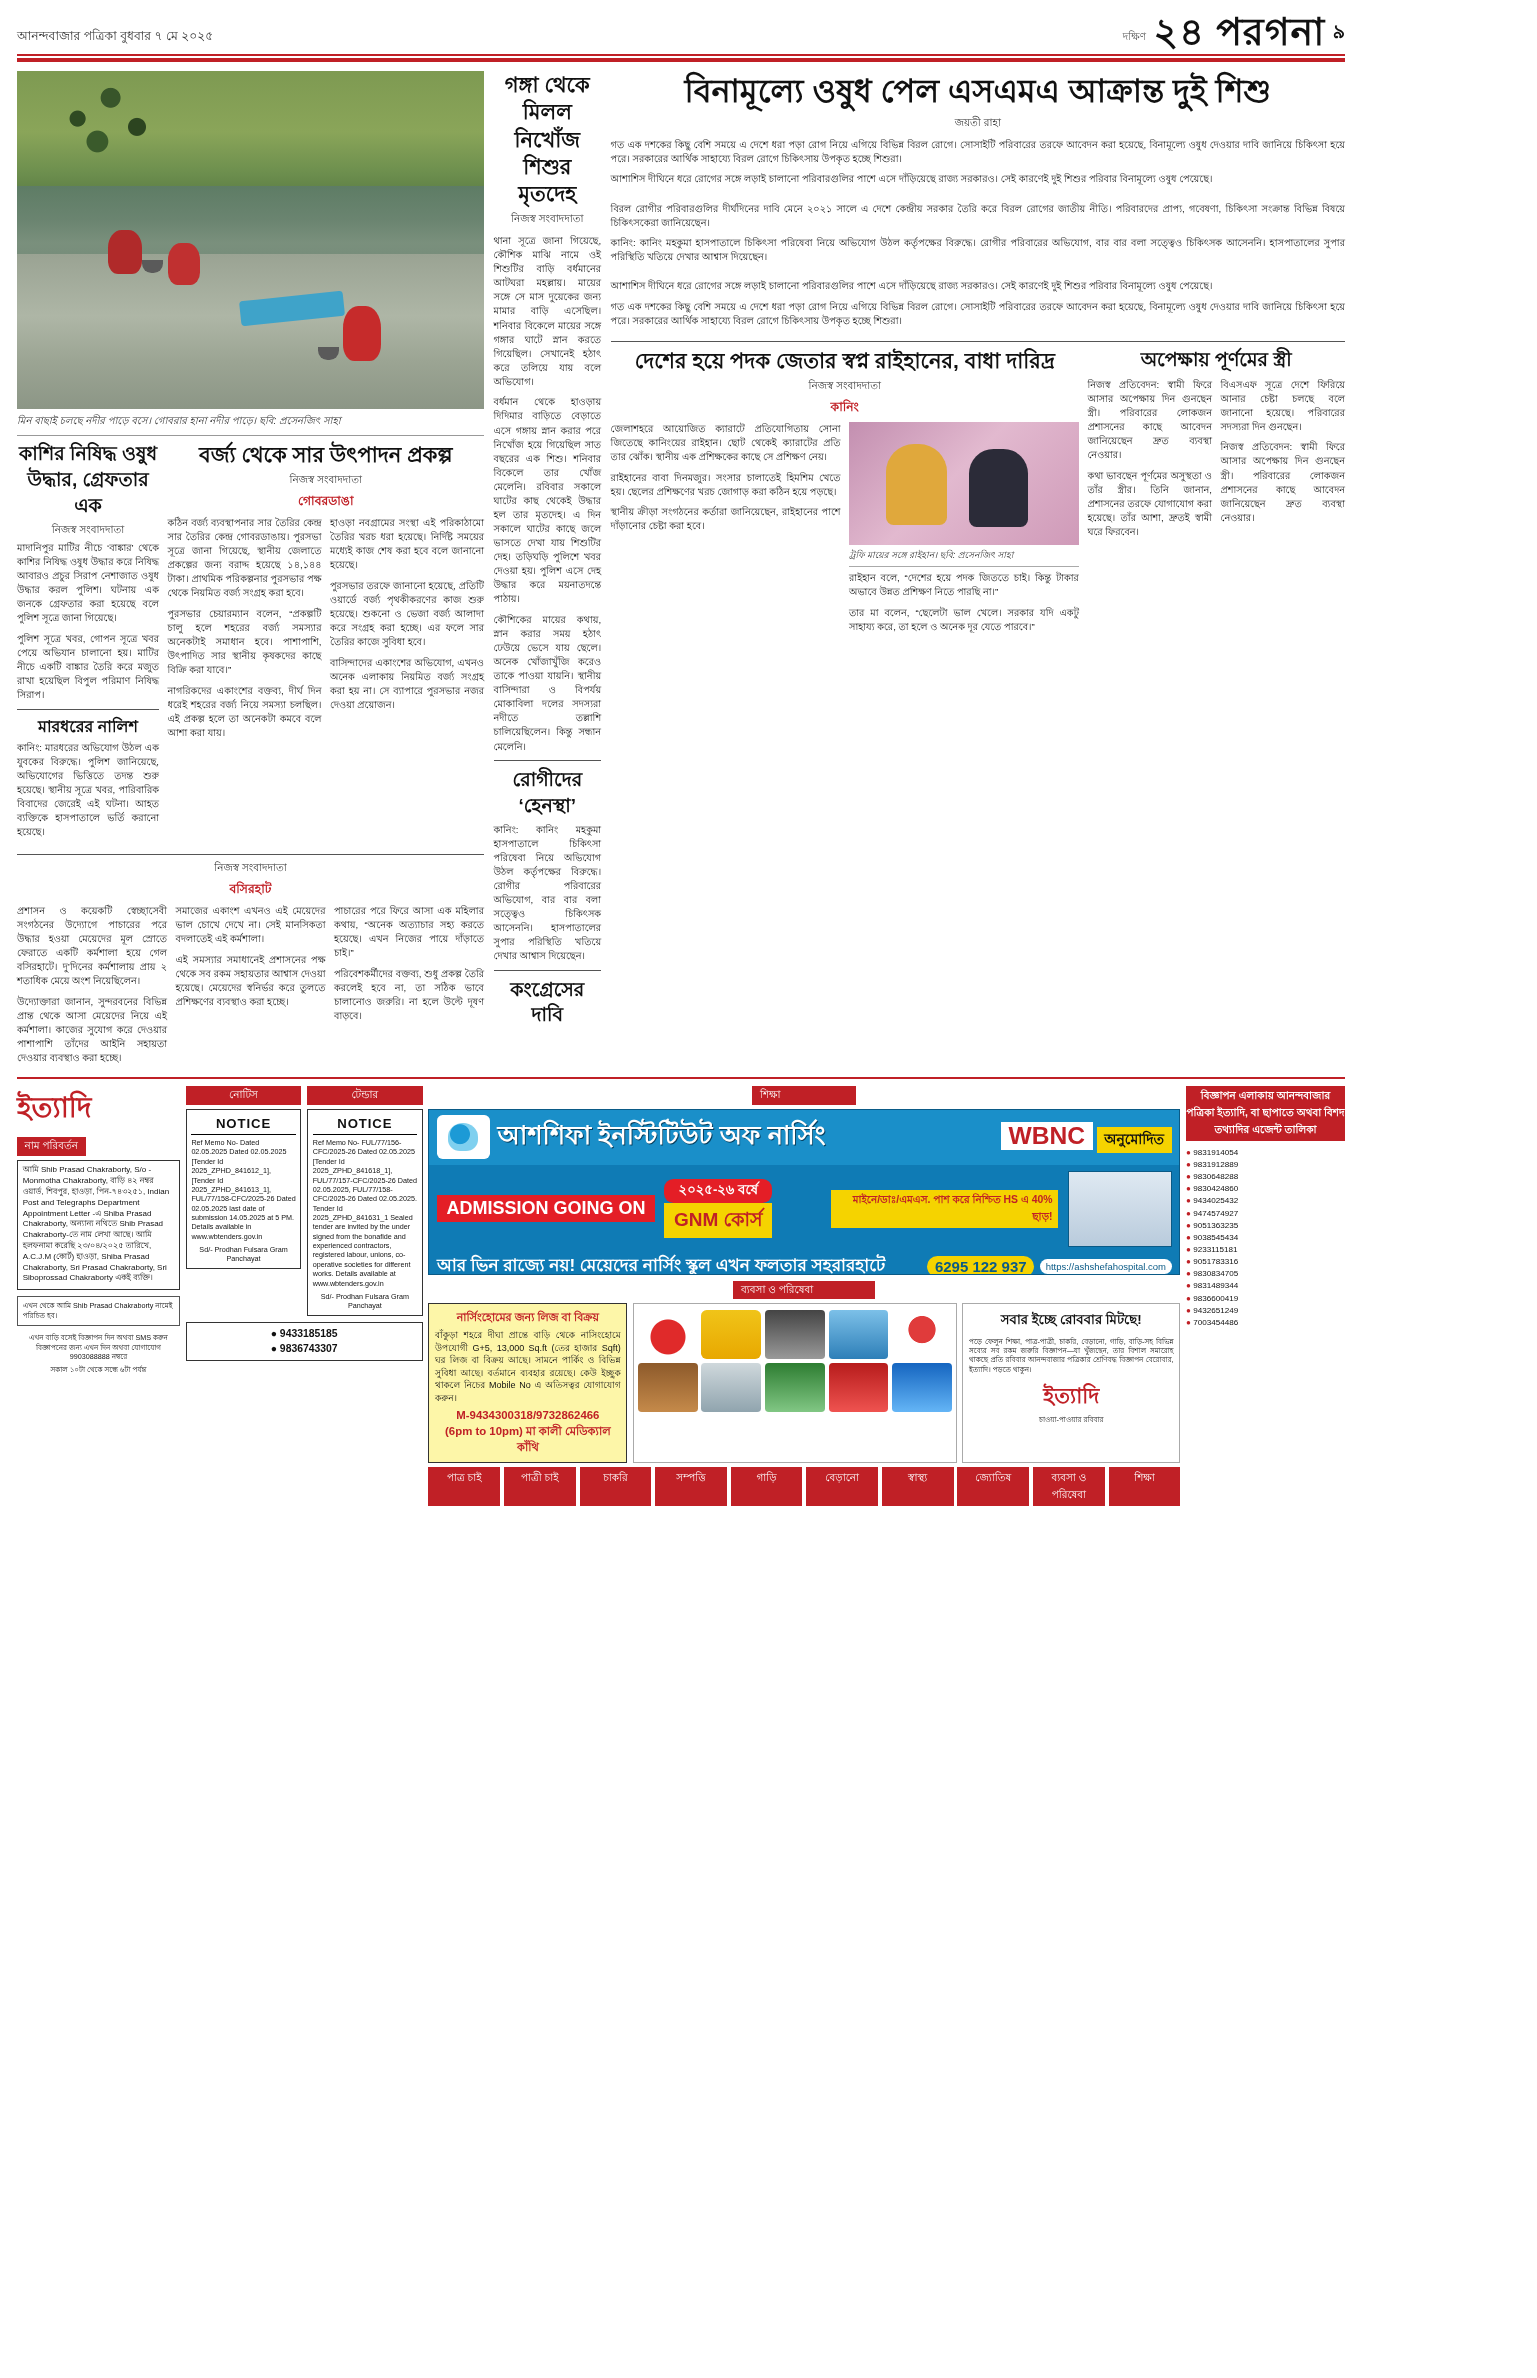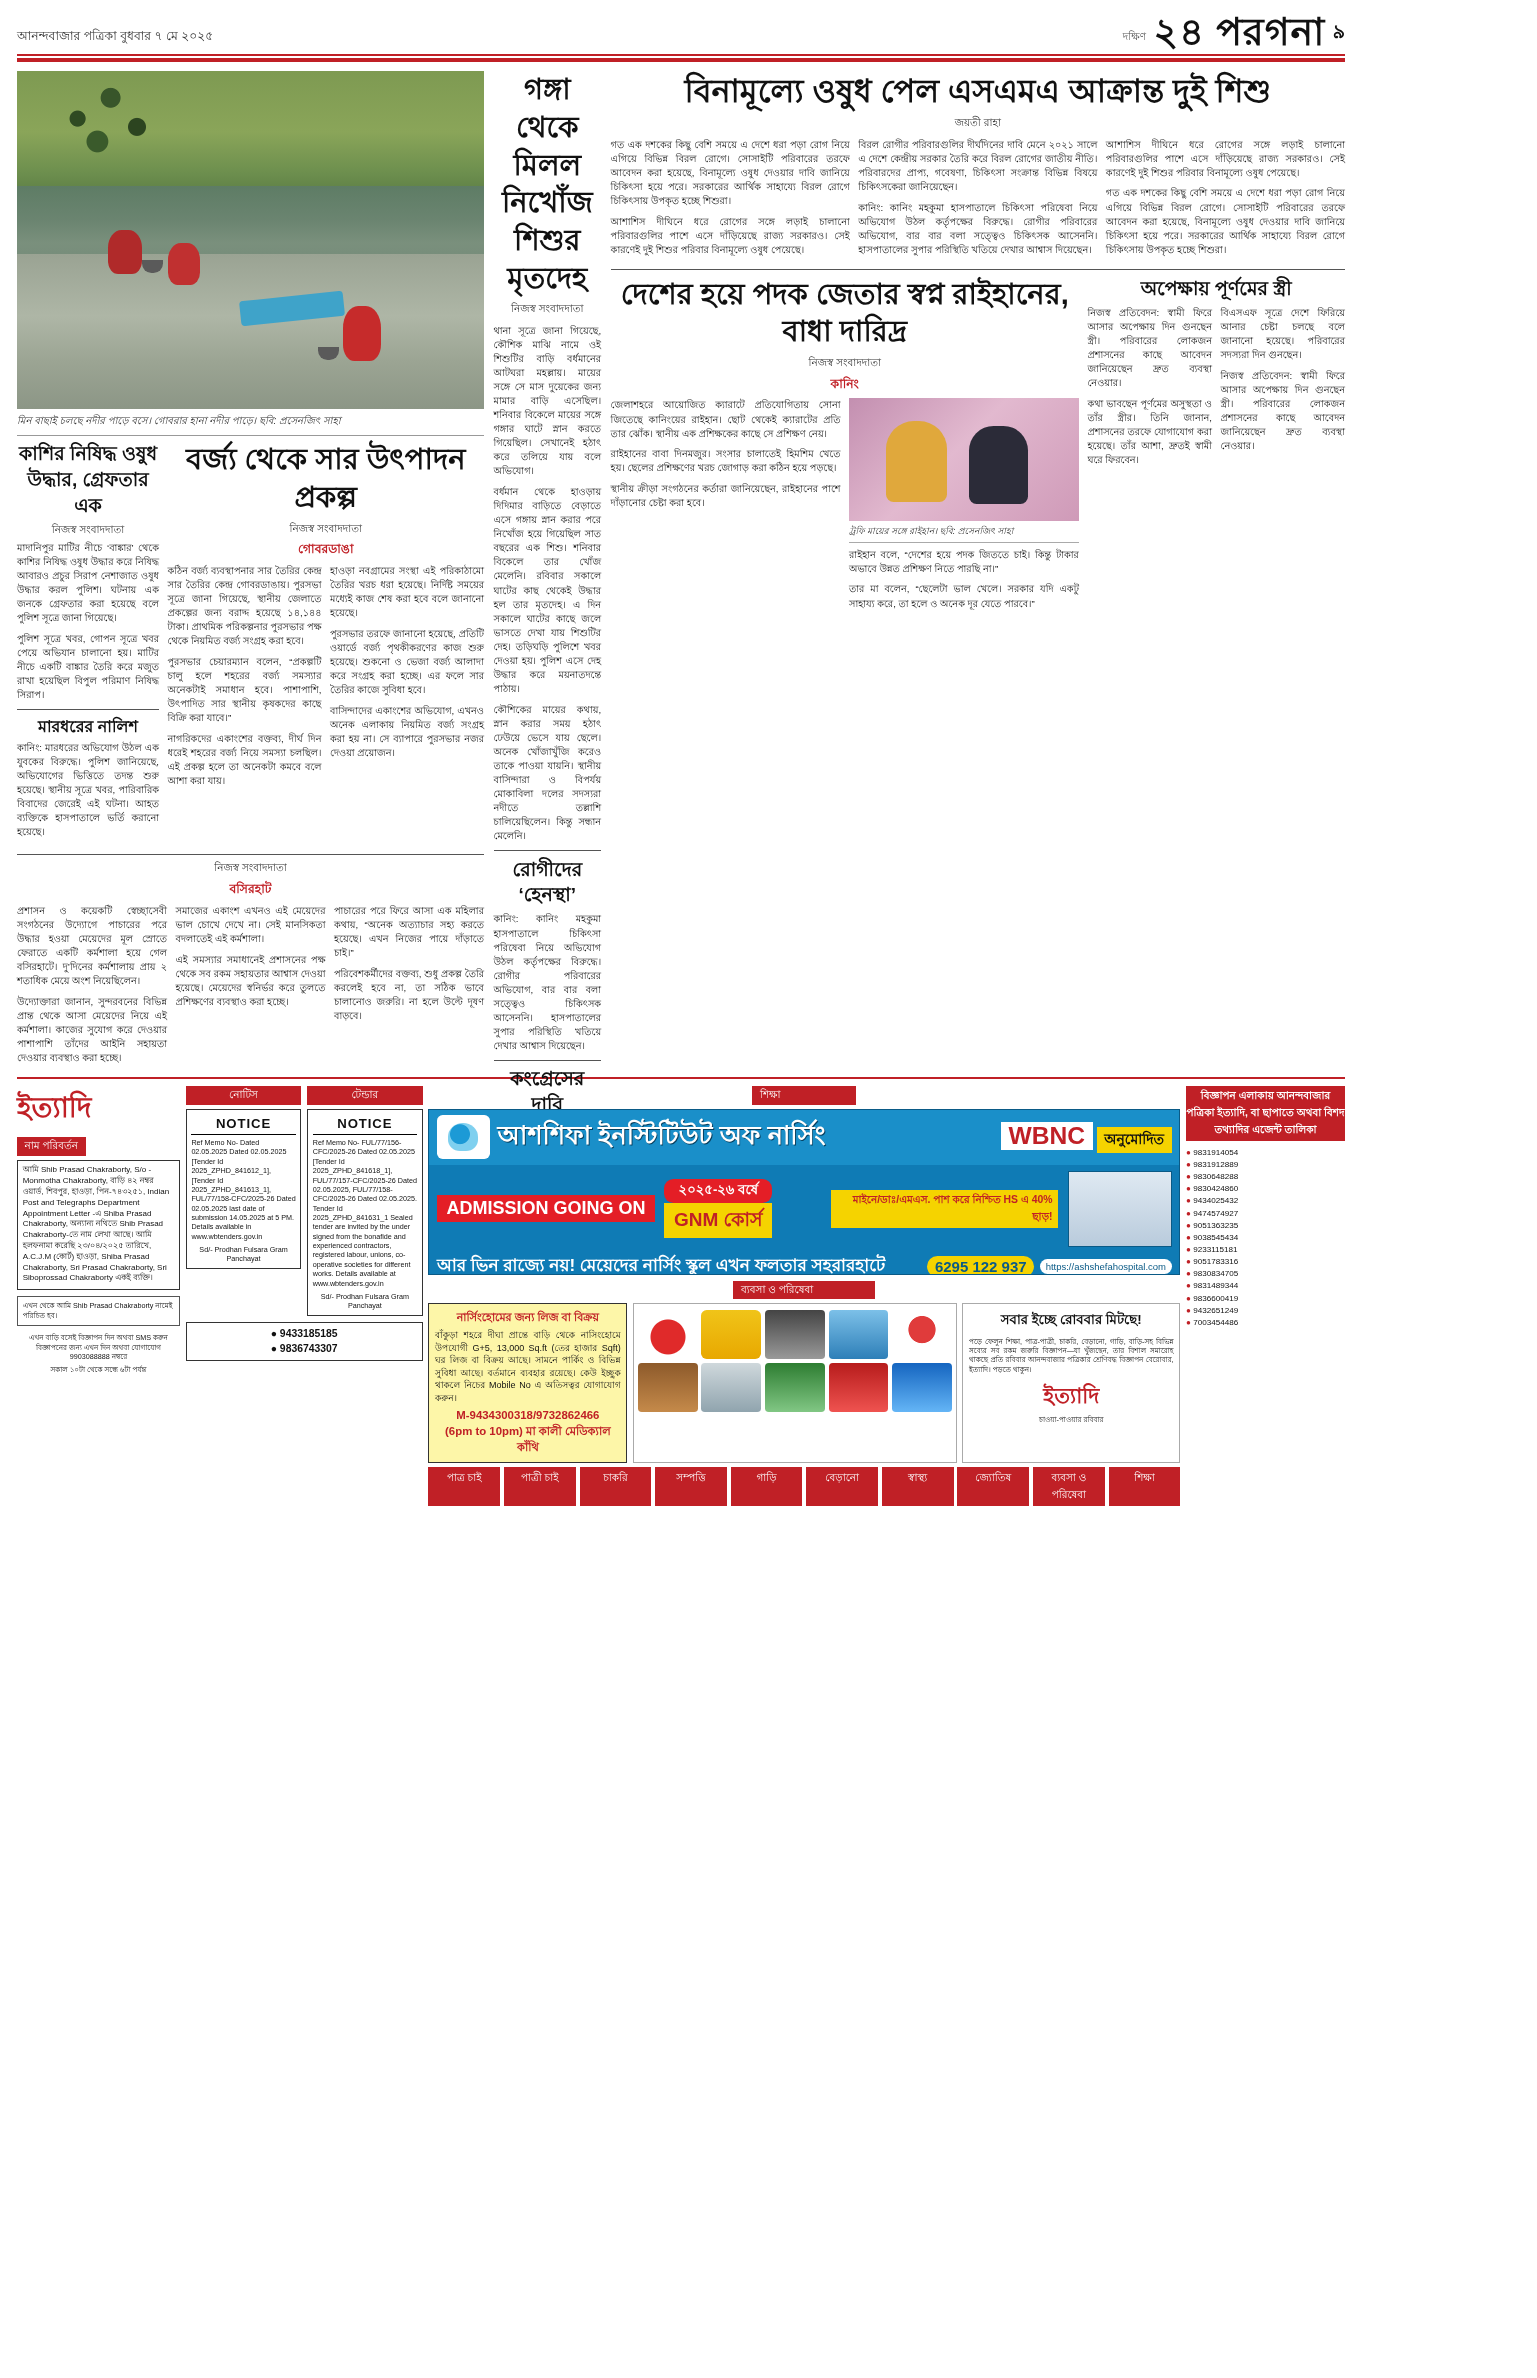--- a/index.html
+++ b/index.html
@@ -44,21 +44,21 @@
   .photo .f1 { left:91px; top:159px; width:34px; height:44px; background:#b02a2a; }
   .photo .f2 { left:151px; top:172px; width:32px; height:42px; background:#c03030; }
   .photo .f3 { left:326px; top:235px; width:38px; height:55px; background:#c62b2b; }
   .photo .tarp { left:223px; top:225px; width:104px; height:24.6px; background:#3fa3c9; position:absolute; border-radius:3.8px; transform:rotate(-6deg); }
   .photo .pot { position:absolute; width:21px; height:13.2px; background:#5a5a5a; border-radius:0 0 9.5px 9.5px; }
   .caption { font-size:10px; color:#333; padding:3.8px 0 4.7px 0; border-bottom:0.9px solid #999; font-style:italic; }
   .hr-dark { border-top:0.9px solid #555; margin:5.7px 0; }
 
   
   .hl-main { font-size:32px; font-weight:bold; line-height:1.25; text-align:center; color:#111; }
-  .hl-2 { font-size:29px; font-weight:bold; line-height:1.3; text-align:center; }
+  .hl-2 { font-size:21px; font-weight:bold; line-height:1.3; text-align:center; }
   .hl-3 { font-size:19px; font-weight:bold; line-height:1.35; text-align:center; }
   .hl-sm { font-size:16px; font-weight:bold; line-height:1.35; text-align:center; }
   .byline { font-size:10.4px; text-align:center; color:#333; margin:3.8px 0 1.9px; }
   .place { font-size:12.3px; font-weight:bold; text-align:center; color:#c02026; margin:2.8px 0 3.8px; }
 
   .body-txt { font-size:9.7px; line-height:1.45; text-align:justify; color:#1a1a1a; hyphens:auto; }
   .body-txt p { margin:0 0 6.6px 0; }
 
   .two { display:flex; gap:8.5px; }
   .two > div { flex:1; }
@@ -235,21 +235,21 @@
       <div class="hr-dark"></div>
       <div>
         <div class="hl-3">কংগ্রেসের দাবি</div>
       </div>
     </div>
 
     <div class="col" style="width:894px;">
       <div>
         <div class="hl-main">বিনামূল্যে ওষুধ পেল এসএমএ আক্রান্ত দুই শিশু</div>
         <div class="byline">জয়তী রাহা</div>
-        <div class="three" style="margin-top:5.7px;">
+        <div class="three" style="margin-top:5.7px;flex-direction:column;">
           <div class="body-txt">
             <p>গত এক দশকের কিছু বেশি সময়ে এ দেশে ধরা পড়া রোগ নিয়ে এগিয়ে বিভিন্ন বিরল রোগে। সোসাইটি পরিবারের তরফে আবেদন করা হয়েছে, বিনামূল্যে ওষুধ দেওয়ার দাবি জানিয়ে চিকিৎসা হয়ে পরে। সরকারের আর্থিক সাহায্যে বিরল রোগে চিকিৎসায় উপকৃত হচ্ছে শিশুরা।</p>
             <p>আশাশিস দীঘিনে ধরে রোগের সঙ্গে লড়াই চালানো পরিবারগুলির পাশে এসে দাঁড়িয়েছে রাজ্য সরকারও। সেই কারণেই দুই শিশুর পরিবার বিনামূল্যে ওষুধ পেয়েছে।</p>
           </div>
           <div class="body-txt">
             <p>বিরল রোগীর পরিবারগুলির দীর্ঘদিনের দাবি মেনে ২০২১ সালে এ দেশে কেন্দ্রীয় সরকার তৈরি করে বিরল রোগের জাতীয় নীতি। পরিবারদের প্রাপ্য, গবেষণা, চিকিৎসা সংক্রান্ত বিভিন্ন বিষয়ে চিকিৎসকেরা জানিয়েছেন।</p>
             <p>কানিং: কানিং মহকুমা হাসপাতালে চিকিৎসা পরিষেবা নিয়ে অভিযোগ উঠল কর্তৃপক্ষের বিরুদ্ধে। রোগীর পরিবারের অভিযোগ, বার বার বলা সত্ত্বেও চিকিৎসক আসেননি। হাসপাতালের সুপার পরিস্থিতি খতিয়ে দেখার আশ্বাস দিয়েছেন।</p>
           </div>
           <div class="body-txt">
             <p>আশাশিস দীঘিনে ধরে রোগের সঙ্গে লড়াই চালানো পরিবারগুলির পাশে এসে দাঁড়িয়েছে রাজ্য সরকারও। সেই কারণেই দুই শিশুর পরিবার বিনামূল্যে ওষুধ পেয়েছে।</p>

